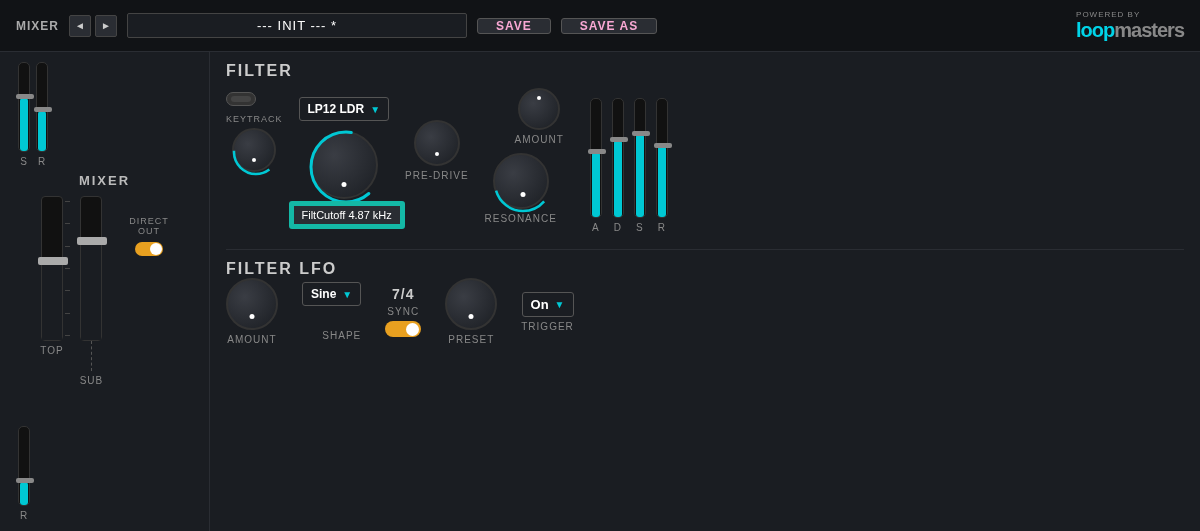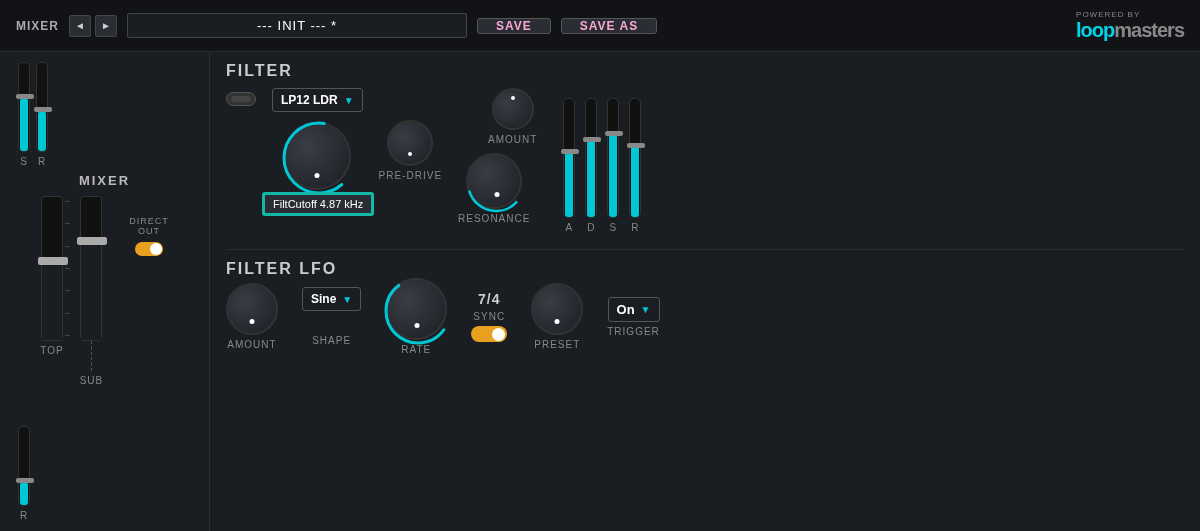--- a/index.html
+++ b/index.html
@@ -210,20 +210,21 @@
       border: 1px solid #555;
       color: #fff;
       padding: 4px 8px;
       font-size: 12px;
       font-weight: bold;
       border-radius: 3px;
       display: flex;
       align-items: center;
       gap: 6px;
       cursor: pointer;
+      margin-top: 9px;
     }
     .dropdown-arrow { color: #00c8d4; font-size: 10px; }
 
     
     .knob-container {
       display: flex;
       flex-direction: column;
       align-items: center;
       gap: 4px;
     }
@@ -253,21 +254,21 @@
     .env-fader-col {
       display: flex;
       flex-direction: column;
       align-items: center;
       gap: 4px;
     }
 
     
     .tooltip {
       background: #2a2d33;
-      border: 3px solid #14b8a6;
+      border: 5px solid #14b8a6;
       color: #fff;
       font-size: 11px;
       padding: 3px 8px;
       border-radius: 3px;
       position: absolute;
       white-space: nowrap;
     }
 
     
     .filter-lfo-section {
@@ -355,21 +356,21 @@
 
     
     .rate-knob {
       position: relative;
     }
 
     
     .shape-group {
       display: flex;
       flex-direction: column;
-      align-items: center;
+      align-items: flex-end;
       gap: 24px;
     }
   </style>
 </head>
 <body>
 
 <div class="top-bar">
   <span class="preset-label">MIXER</span>
   <div class="nav-arrows">
     <div class="nav-arrow">◄</div>
@@ -468,20 +469,29 @@
     <div class="filter-section">
       <div class="filter-header">
         <span class="section-title">FILTER</span>
       </div>
       <div style="display:flex; align-items:flex-start; gap:16px;">
 
         <div style="display:flex; flex-direction:column; gap:8px; padding-top:4px;">
           <div class="bypass-btn">
             <div style="width:20px;height:6px;background:#444;border-radius:3px;"></div>
           </div>
+          <div style="display:flex;flex-direction:column;align-items:center;gap:4px;">
+            <div style="font-size:9px;color:#888;letter-spacing:1px;text-align:center;">KEYTRACK</div>
+            <div class="knob small" style="width:44px;height:44px;">
+              <div style="position:absolute;width:4px;height:4px;background:#fff;border-radius:50%;bottom:8px;left:50%;transform:translateX(-50%);"></div>
+              <svg style="position:absolute;top:-4px;left:-4px;width:52px;height:52px;" viewBox="0 0 52 52">
+                <circle cx="26" cy="26" r="22" fill="none" stroke="#00c8d4" stroke-width="2.5" stroke-dasharray="50 89" stroke-dashoffset="-20"></circle>
+              </svg>
+            </div>
+          </div>
         </div>
 
         <div style="display:flex;flex-direction:column;gap:10px;padding-top:0;">
           <div class="filter-type-dropdown">
             <span>LP12 LDR</span>
             <span class="dropdown-arrow">▼</span>
           </div>
 
           <div style="position:relative;">
             <div class="knob-container">
@@ -570,29 +580,20 @@
         </div>
 
         <div class="shape-group">
           <div class="lfo-shape-dropdown">
             <span>Sine</span>
             <span class="dropdown-arrow">▼</span>
           </div>
           <span class="knob-label">SHAPE</span>
         </div>
 
-        <div class="knob-container">
-          <div class="knob large rate-knob" style="width:62px;height:62px;">
-            <div style="position:absolute;width:5px;height:5px;background:#fff;border-radius:50%;bottom:10px;left:52%;transform:translateX(-50%);"></div>
-            <svg style="position:absolute;top:-7px;left:-7px;width:76px;height:76px;" viewBox="0 0 76 76">
-              <circle cx="38" cy="38" r="32" fill="none" stroke="#00c8d4" stroke-width="3" stroke-dasharray="110 91" stroke-dashoffset="-20" stroke-linecap="round"></circle>
-            </svg>
-          </div>
-          <span class="knob-label">RATE</span>
-        </div>
 
         <div class="sync-section">
           <span class="sync-value">7/4</span>
           <span class="sync-label">SYNC</span>
           <div class="sync-toggle">
             <div class="sync-toggle-knob"></div>
           </div>
         </div>
 
         <div class="knob-container">

